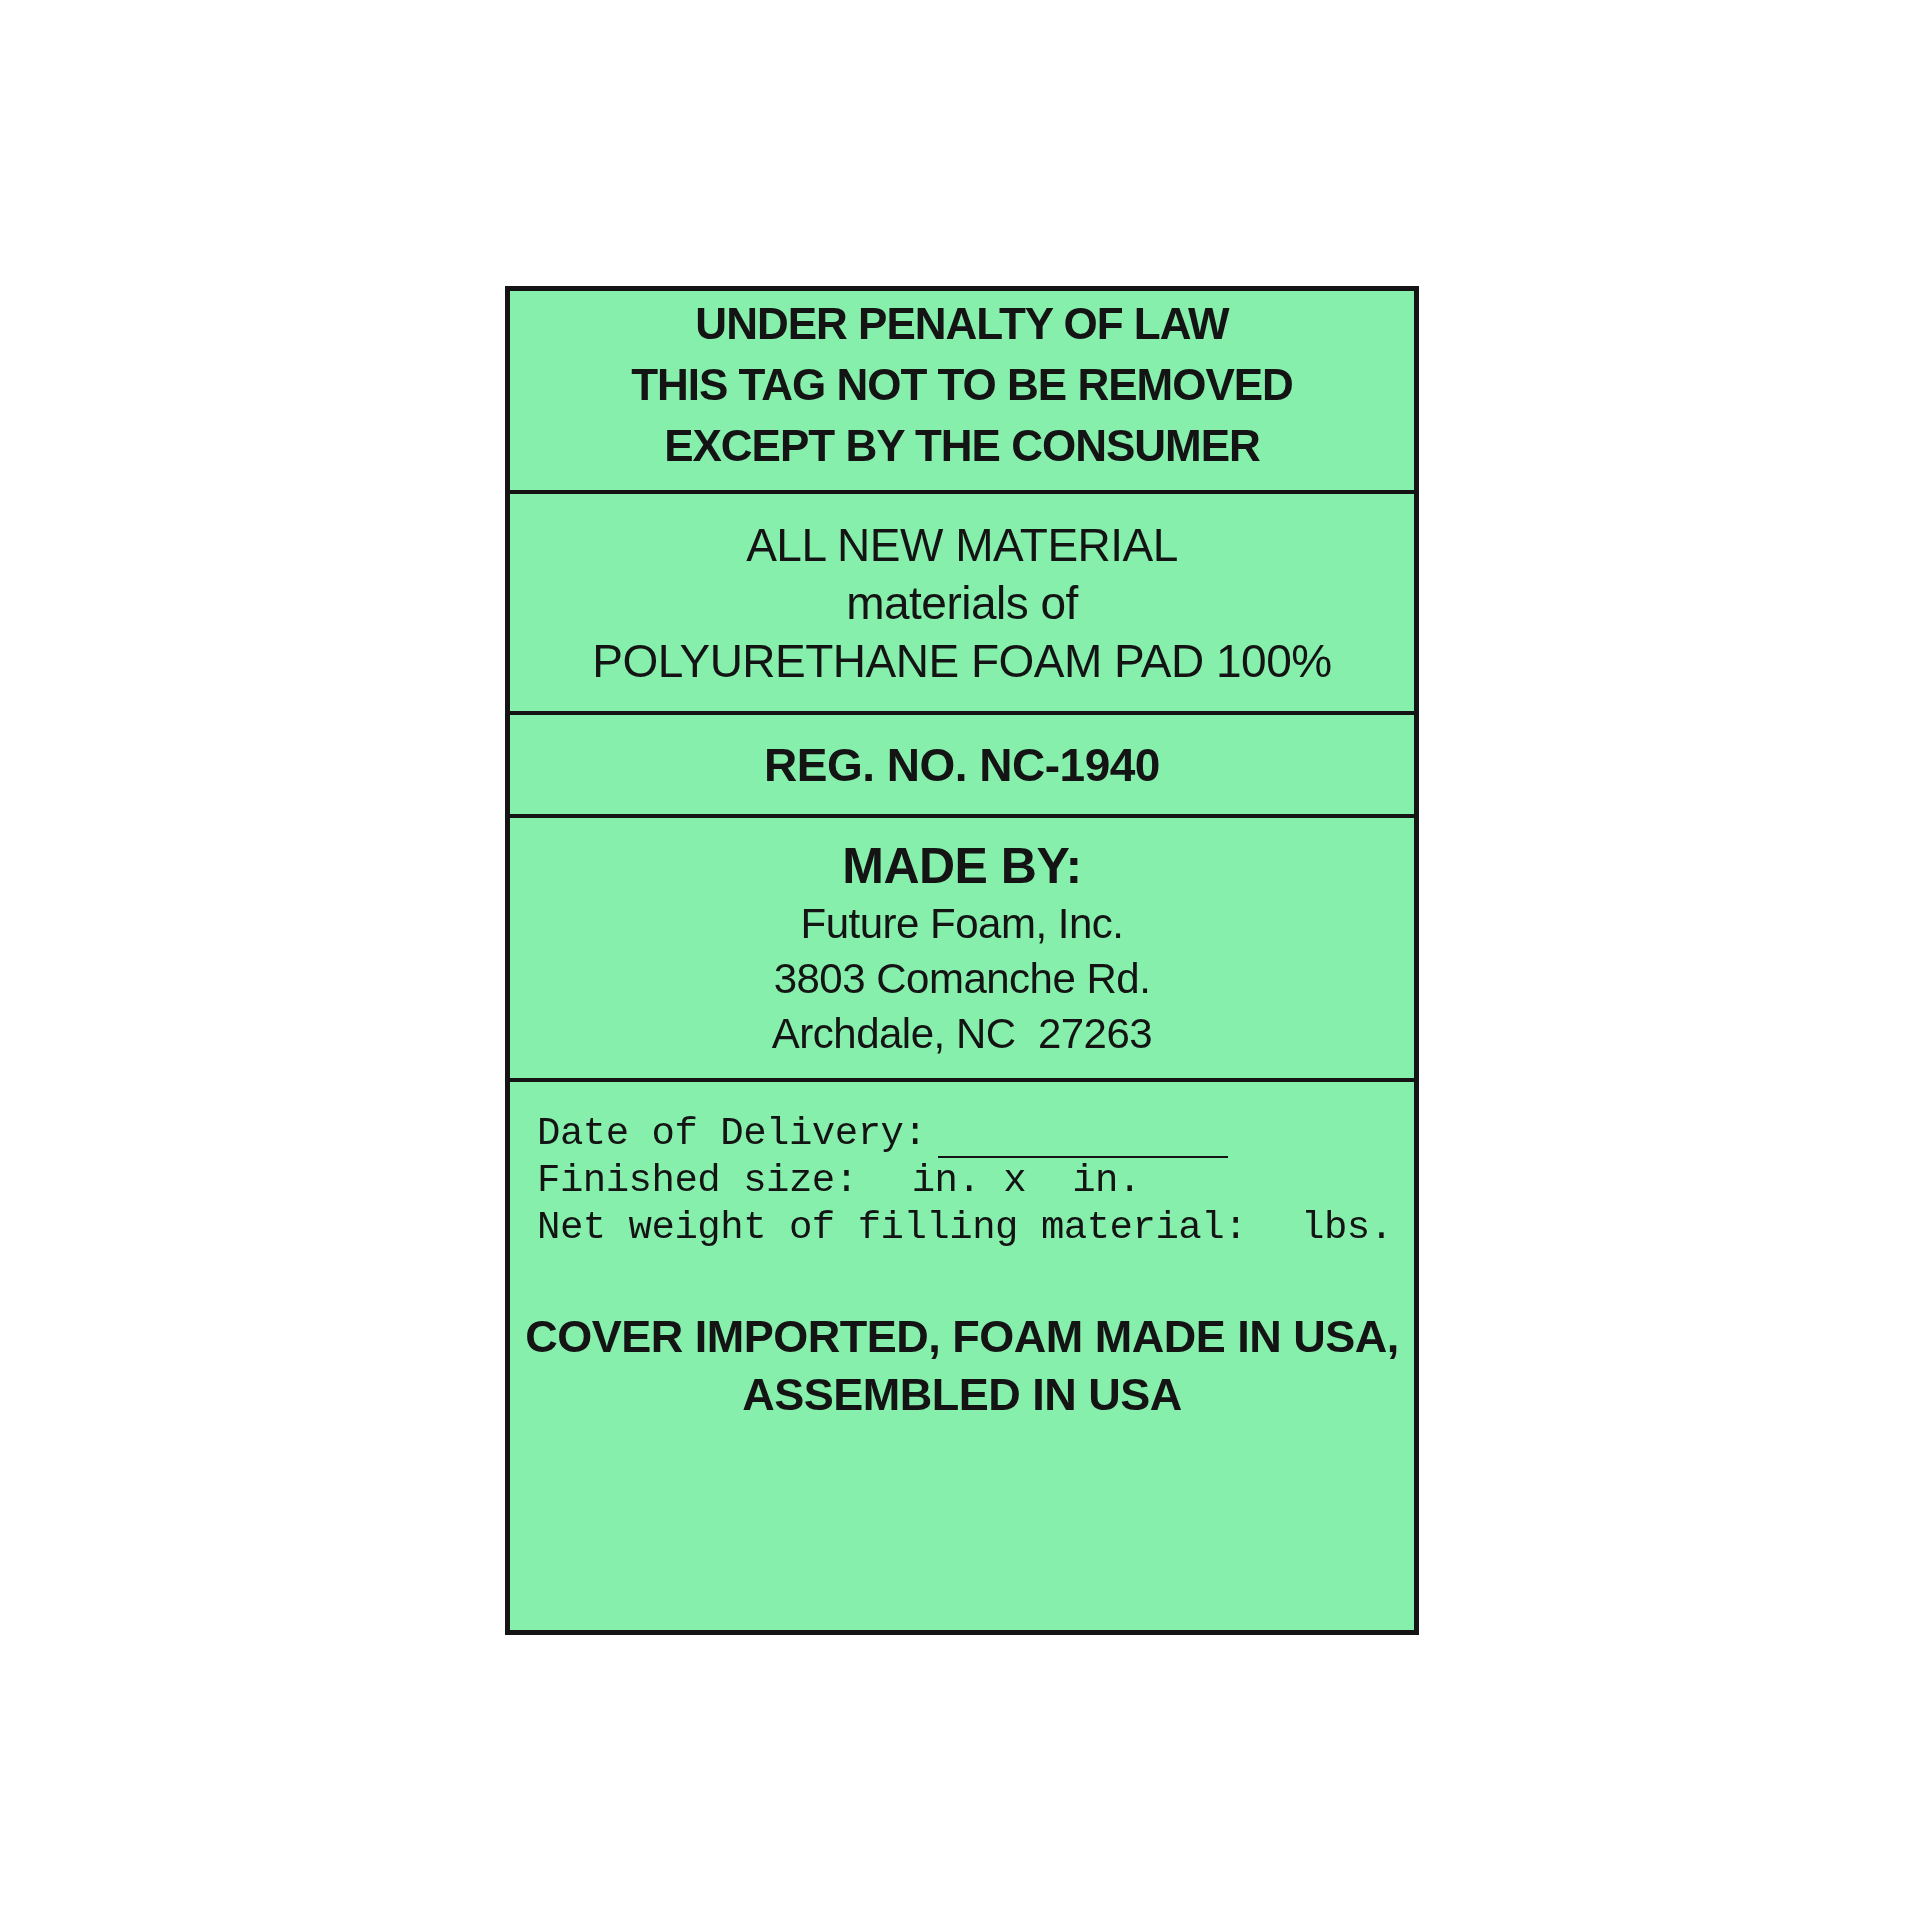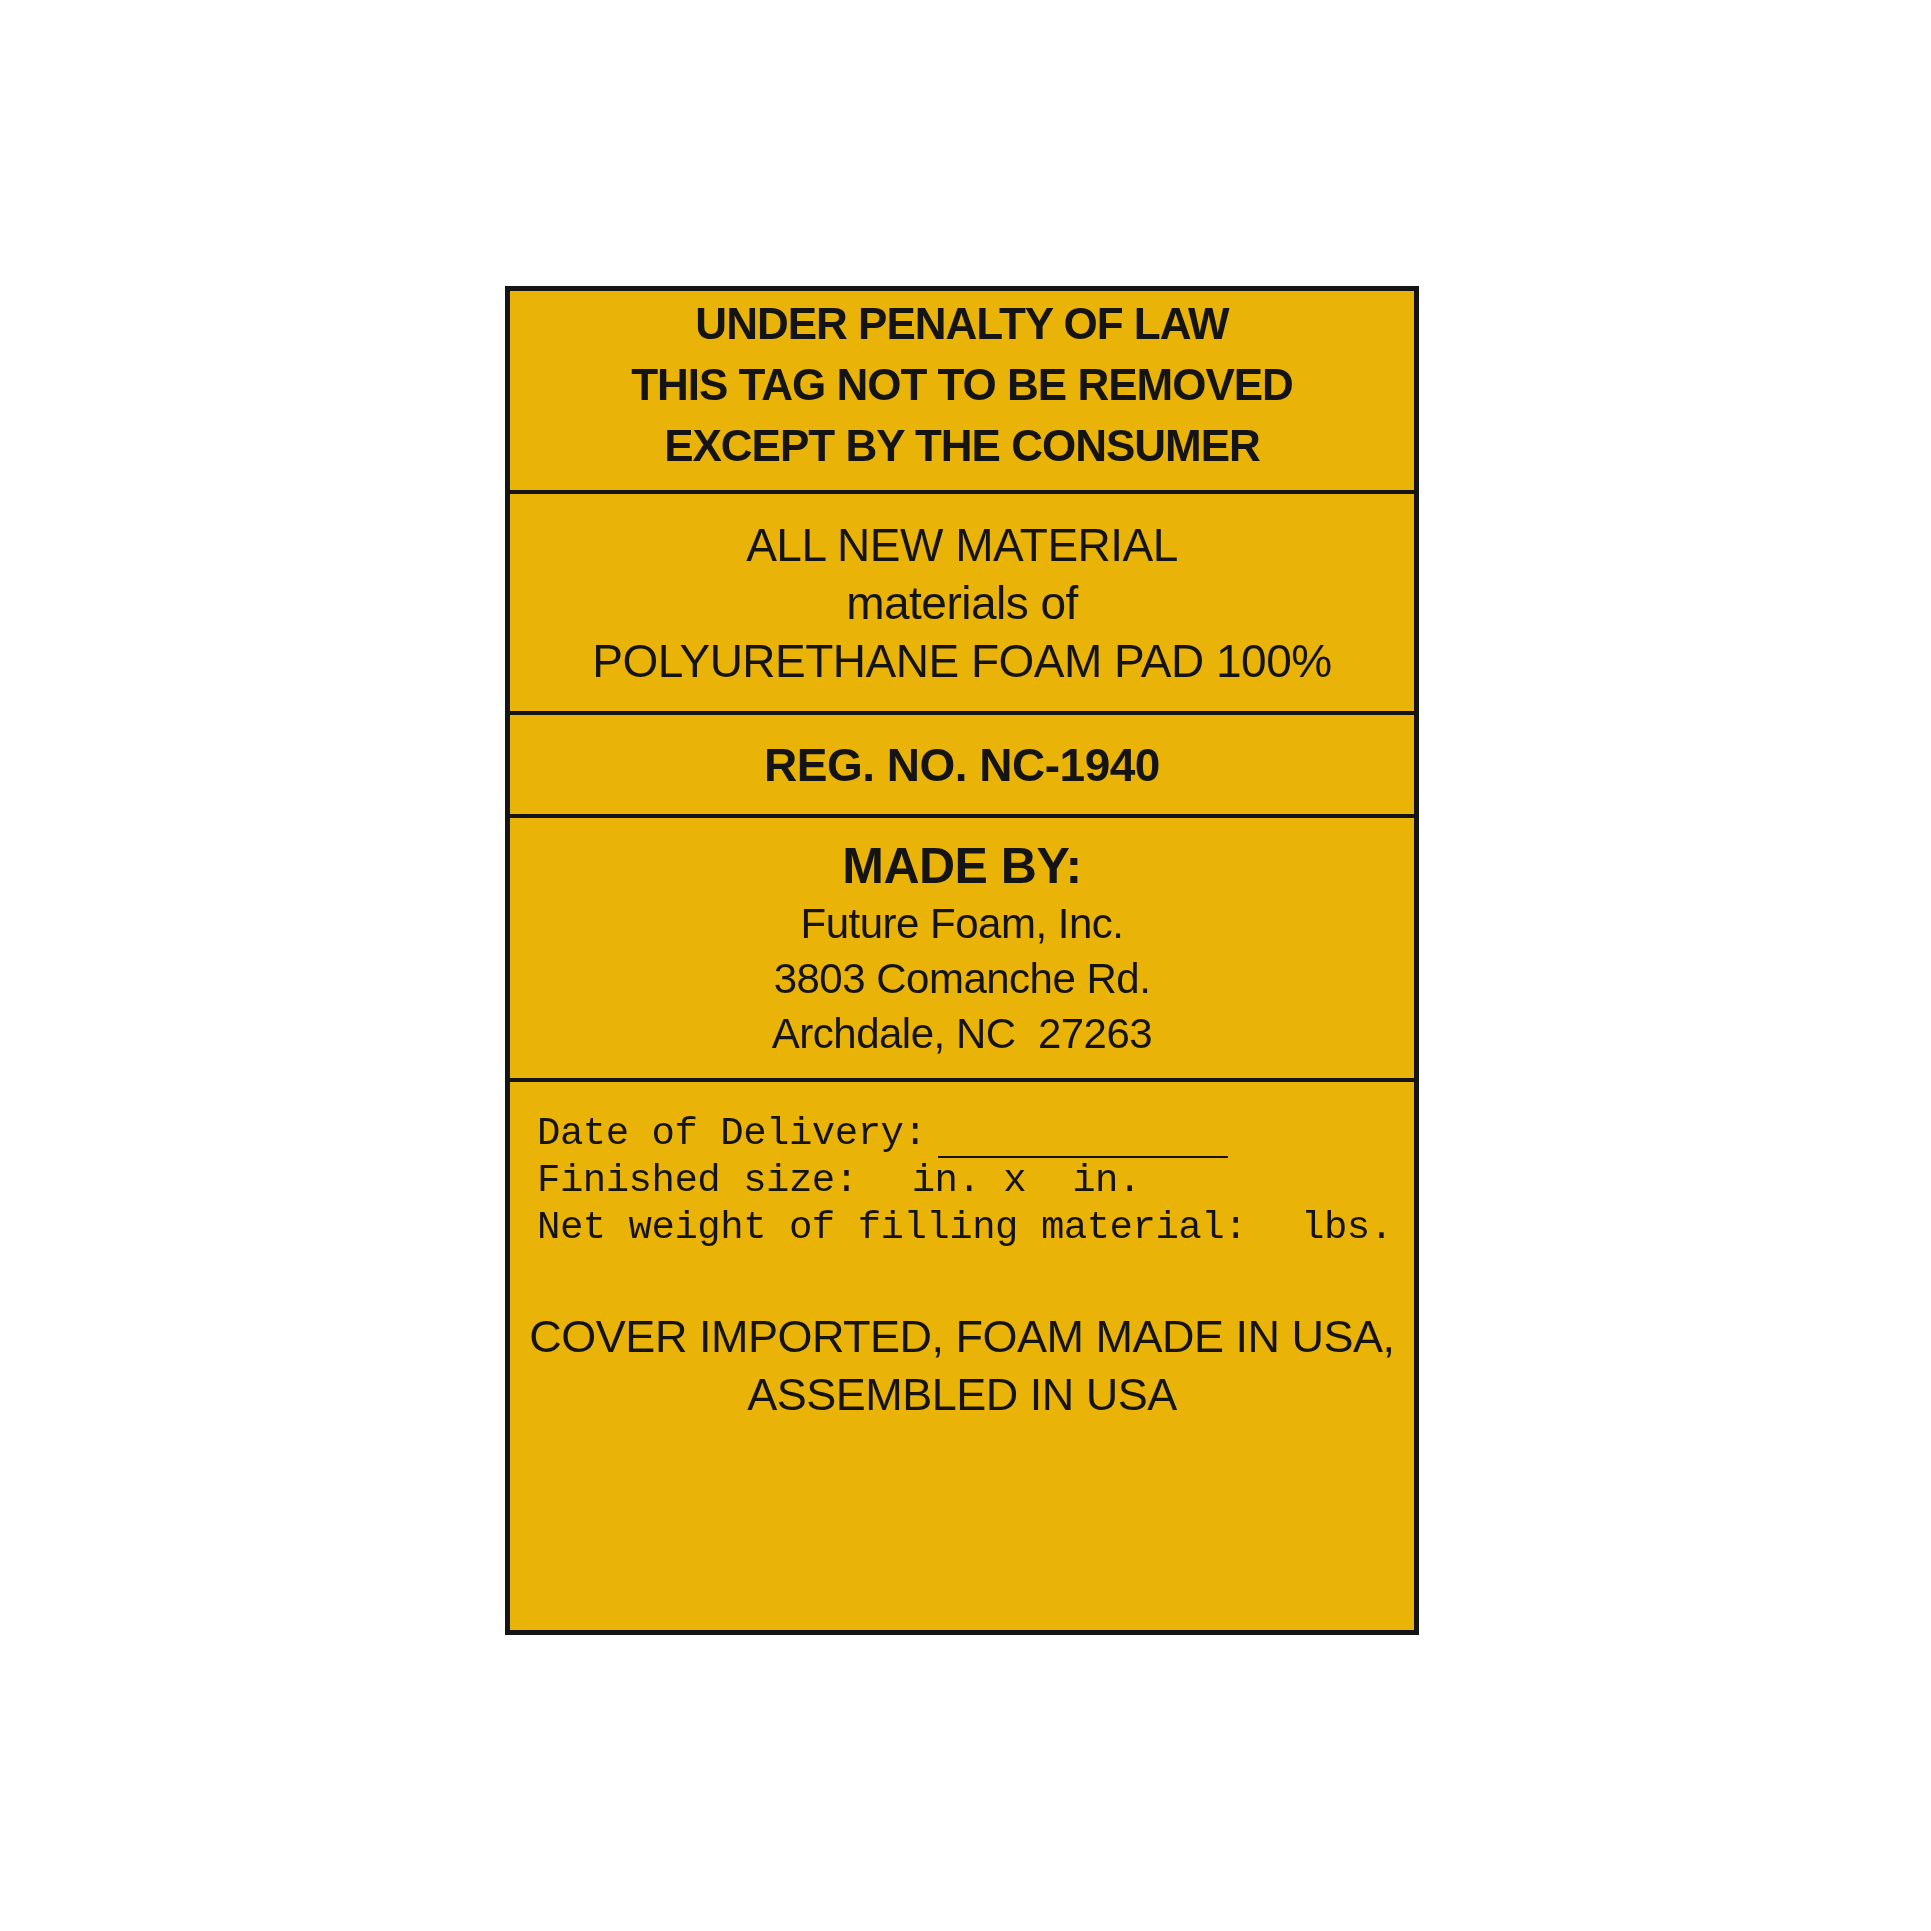--- a/index.html
+++ b/index.html
@@ -16,21 +16,21 @@
     color: #141414;
   }
   .law-label {
     position: absolute;
     left: 505px;
     top: 286px;
     width: 914px;
     height: 1349px;
     box-sizing: border-box;
     border: 5.8px solid #141414;
-    background: #eab308;
+    background: #86efac;
     display: flex;
     flex-direction: column;
   }
   .sec {
     box-sizing: border-box;
     border-bottom: 4.8px solid #141414;
     display: flex;
     flex-direction: column;
     align-items: center;
     justify-content: center;
@@ -110,21 +110,21 @@
   .gap-lg { margin-left: 54px; }
   .gap-md { margin-left: 46px; }
   .origin {
     width: 100%;
     margin-top: 56px;
     text-align: center;
   }
   .origin .line {
     font-size: 45px;
     line-height: 58px;
-    font-weight: 400;
+    font-weight: 700;
     letter-spacing: -0.5px;
     white-space: nowrap;
   }
 </style>
 </head>
 <body>
 
 <div class="canvas">
   <div class="law-label">
 

